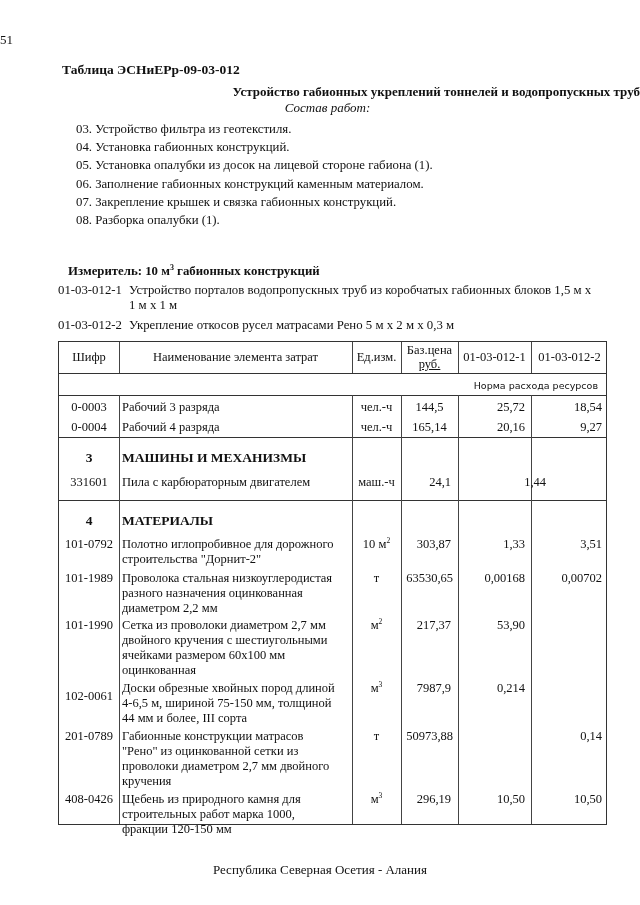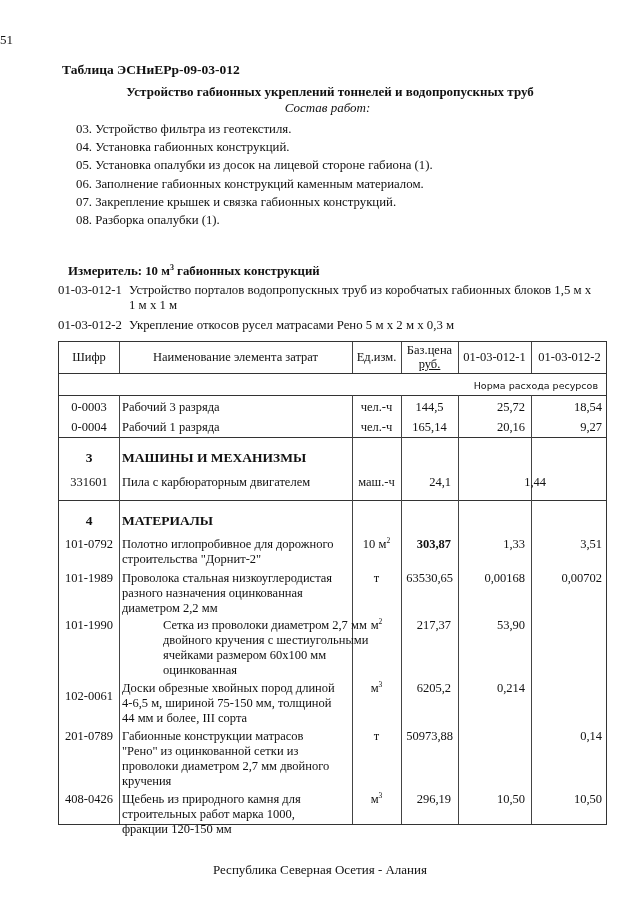--- a/index.html
+++ b/index.html
@@ -4,21 +4,21 @@
 <style>
   html, body { margin: 0; padding: 0; background: #ffffff; }
   body {
     width: 640px; height: 905px; position: relative; overflow: hidden;
     font-family: "Liberation Serif", "DejaVu Serif", serif;
     color: #111; font-size: 12.5px;
   }
   .abs { position: absolute; }
   .page-num { top: 32px; left: 0; width: 640px; font-size: 13px; }
   .table-id { top: 62px; left: 62px; font-weight: bold; font-size: 13.5px; }
-  .table-title { top: 84px; left: 0; width: 640px; text-align: center; font-weight: bold; font-size: 13px; padding-left: 20px; box-sizing: border-box;}
+  .table-title { top: 84px; left: 0; width: 640px; text-align: right; font-weight: bold; font-size: 13px; padding-left: 20px; box-sizing: border-box;}
   .composition-title { top: 100px; left: 0; width: 640px; text-align: center; font-style: italic; font-size: 13px; padding-left: 15px; box-sizing: border-box;}
   .work-list { top: 120px; left: 76px; margin: 0; padding: 0; list-style: none; }
   .work-list li { height: 18.2px; line-height: 18px; font-size: 12.8px; white-space: nowrap; }
   .meter { top: 264px; left: 68px; font-weight: bold; font-size: 12.8px; }
   .meter sup { font-size: 8px; }
   .variant { left: 58px; width: 560px; font-size: 12.8px; line-height: 15px; }
   .variant .code { position: absolute; left: 0; top: 0; }
   .variant .desc { margin-left: 71px; display: block; }
   .v1 { top: 283px; }
   .v2 { top: 318px; }
@@ -94,21 +94,21 @@
   <div>
     <div class="cell ctr" style="left:0; width:60px; top:58px;">0-0003</div>
     <div class="cell" style="left:63px; top:58px;">Рабочий 3 разряда</div>
     <div class="cell ctr" style="left:293px; width:49px; top:58px;">чел.-ч</div>
     <div class="cell ctr" style="left:342px; width:57px; top:58px;">144,5</div>
     <div class="cell num" style="left:399px; width:67px; top:58px;">25,72</div>
     <div class="cell num" style="left:472px; width:71px; top:58px;">18,54</div>
   </div>
   <div>
     <div class="cell ctr" style="left:0; width:60px; top:78px;">0-0004</div>
-    <div class="cell" style="left:63px; top:78px;">Рабочий 1 разряда</div>
+    <div class="cell" style="left:63px; top:78px;">Рабочий 4 разряда</div>
     <div class="cell ctr" style="left:293px; width:49px; top:78px;">чел.-ч</div>
     <div class="cell ctr" style="left:342px; width:57px; top:78px;">165,14</div>
     <div class="cell num" style="left:399px; width:67px; top:78px;">20,16</div>
     <div class="cell num" style="left:472px; width:71px; top:78px;">9,27</div>
   </div>
 
   <div class="cell ctr bold" style="left:0; width:60px; top:108px; font-size:13.5px;">3</div>
   <div class="cell bold" style="left:63px; top:108px; font-size:13.5px;">МАШИНЫ И МЕХАНИЗМЫ</div>
   <div>
     <div class="cell ctr" style="left:0; width:60px; top:133px;">331601</div>
@@ -119,45 +119,45 @@
     <div class="cell num" style="left:472px; width:71px; top:133px;"></div>
   </div>
 
   <div class="cell ctr bold" style="left:0; width:60px; top:171px; font-size:13.5px;">4</div>
   <div class="cell bold" style="left:63px; top:171px; font-size:13.5px;">МАТЕРИАЛЫ</div>
 
   <div>
     <div class="cell ctr" style="left:0; width:60px; top:195px;">101-0792</div>
     <div class="cell" style="left:63px; top:195px;"><span>Полотно иглопробивное для дорожного</span><br><span>строительства "Дорнит-2"</span></div>
     <div class="cell ctr" style="left:293px; width:49px; top:195px;"><span>10 м</span><sup>2</sup></div>
-    <div class="cell num" style="left:342px; width:50px; top:195px;font-weight:bold;">303,87</div>
+    <div class="cell num" style="left:342px; width:50px; top:195px;">303,87</div>
     <div class="cell num" style="left:399px; width:67px; top:195px;">1,33</div>
     <div class="cell num" style="left:472px; width:71px; top:195px;">3,51</div>
   </div>
   <div>
     <div class="cell ctr" style="left:0; width:60px; top:229px;">101-1989</div>
     <div class="cell" style="left:63px; top:229px;"><span>Проволока стальная низкоуглеродистая</span><br><span>разного назначения оцинкованная</span><br><span>диаметром 2,2 мм</span></div>
     <div class="cell ctr" style="left:293px; width:49px; top:229px;">т</div>
     <div class="cell num" style="left:342px; width:52px; top:229px;">63530,65</div>
     <div class="cell num" style="left:399px; width:67px; top:229px;">0,00168</div>
     <div class="cell num" style="left:472px; width:71px; top:229px;">0,00702</div>
   </div>
   <div>
     <div class="cell ctr" style="left:0; width:60px; top:276px;">101-1990</div>
-    <div class="cell" style="left:63px; top:276px;margin-left:41px;"><span>Сетка из проволоки диаметром 2,7 мм</span><br><span>двойного кручения с шестиугольными</span><br><span>ячейками размером 60х100 мм</span><br><span>оцинкованная</span></div>
+    <div class="cell" style="left:63px; top:276px;"><span>Сетка из проволоки диаметром 2,7 мм</span><br><span>двойного кручения с шестиугольными</span><br><span>ячейками размером 60х100 мм</span><br><span>оцинкованная</span></div>
     <div class="cell ctr" style="left:293px; width:49px; top:276px;"><span>м</span><sup>2</sup></div>
     <div class="cell num" style="left:342px; width:50px; top:276px;">217,37</div>
     <div class="cell num" style="left:399px; width:67px; top:276px;">53,90</div>
     <div class="cell num" style="left:472px; width:71px; top:276px;"></div>
   </div>
   <div>
     <div class="cell ctr" style="left:0; width:60px; top:339px;margin-top:8px;">102-0061</div>
     <div class="cell" style="left:63px; top:339px;"><span>Доски обрезные хвойных пород длиной</span><br><span>4-6,5 м, шириной 75-150 мм, толщиной</span><br><span>44 мм и более, III сорта</span></div>
     <div class="cell ctr" style="left:293px; width:49px; top:339px;"><span>м</span><sup>3</sup></div>
-    <div class="cell num" style="left:342px; width:50px; top:339px;">6205,2</div>
+    <div class="cell num" style="left:342px; width:50px; top:339px;">7987,9</div>
     <div class="cell num" style="left:399px; width:67px; top:339px;">0,214</div>
     <div class="cell num" style="left:472px; width:71px; top:339px;"></div>
   </div>
   <div>
     <div class="cell ctr" style="left:0; width:60px; top:387px;">201-0789</div>
     <div class="cell" style="left:63px; top:387px;"><span>Габионные конструкции матрасов</span><br><span>"Рено" из оцинкованной сетки из</span><br><span>проволоки диаметром 2,7 мм двойного</span><br><span>кручения</span></div>
     <div class="cell ctr" style="left:293px; width:49px; top:387px;">т</div>
     <div class="cell num" style="left:342px; width:52px; top:387px;">50973,88</div>
     <div class="cell num" style="left:399px; width:67px; top:387px;"></div>
     <div class="cell num" style="left:472px; width:71px; top:387px;">0,14</div>

